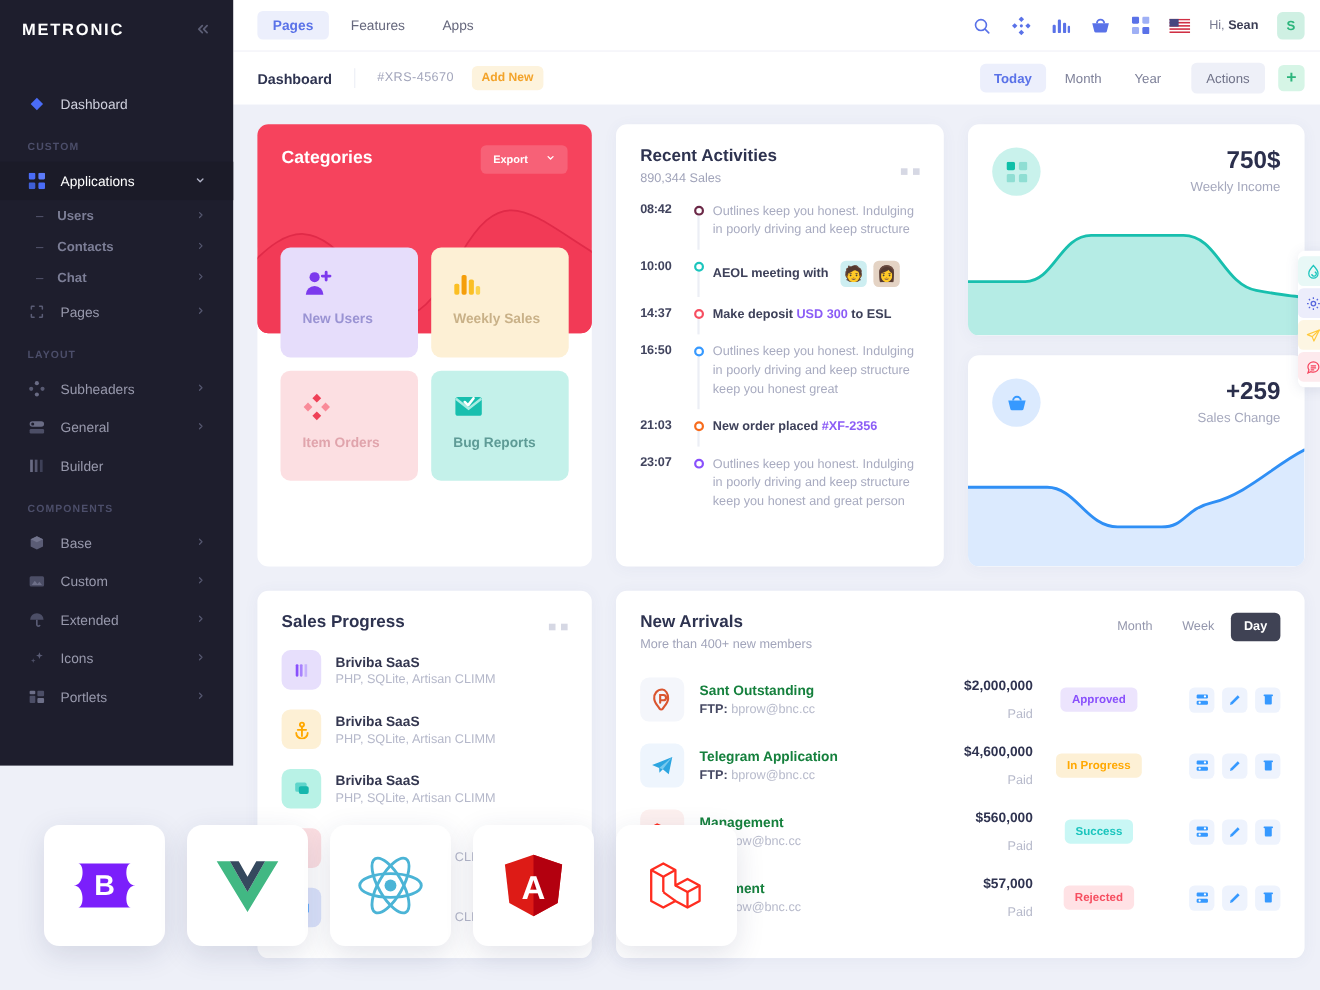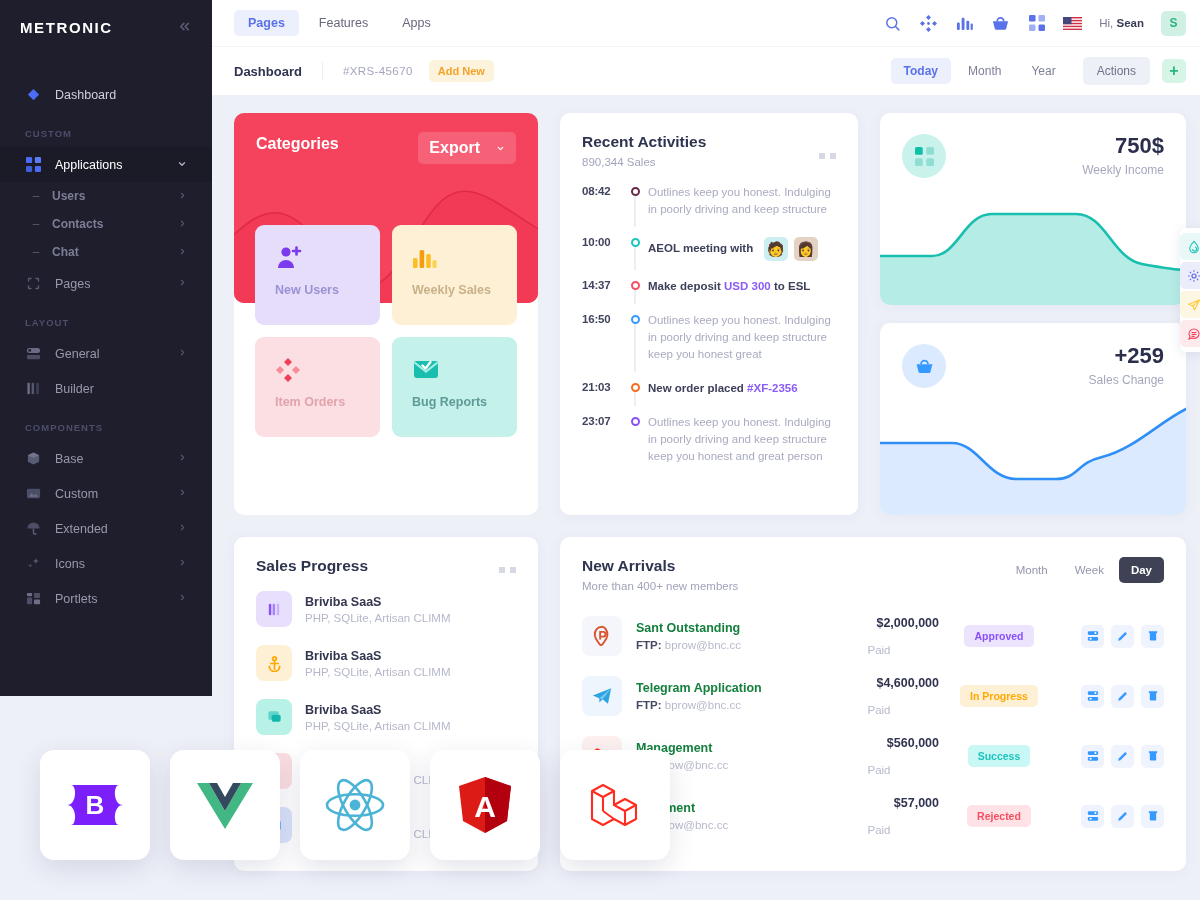--- a/index.html
+++ b/index.html
@@ -113,21 +113,21 @@
   .cat-card { width: 304px; border-radius: 10px; overflow: visible; position: relative; }
   .cat-top {
     background: #f6435d; border-radius: 10px 10px 10px 10px;
     height: 190px; position: relative; overflow: hidden;
     padding: 22px 22px 0 22px;
   }
   .cat-title { color: #fff; font-size: 16px; font-weight: 700; }
   .export-btn {
     position: absolute; top: 19px; right: 22px;
     background: rgba(255,255,255,.16); color: #fff;
-    font-size: 16px; font-weight: 600; border-radius: 5px;
+    font-size: 10px; font-weight: 600; border-radius: 5px;
     padding: 7px 11px; display: flex; align-items: center; gap: 16px; cursor: pointer;
   }
   .cat-wave { position: absolute; left: 0; bottom: -10px; width: 100%; }
   .cat-body {
     position: relative; margin-top: -78px; padding: 0 21px 20px 21px;
     background: transparent;
   }
   .cat-grid { display: grid; grid-template-columns: 1fr 1fr; gap: 12px; }
   .tile {
     height: 100px; border-radius: 9px; padding: 20px 0 0 20px;
@@ -190,21 +190,21 @@
   .na-tog.active { background: #3f4254; color: #fff; font-weight: 700; }
   .na-table { margin-top: 14px; }
   .na-row { display: flex; align-items: center; padding: 10px 0; }
   .na-logo { width: 40px; height: 40px; border-radius: 8px; flex: 0 0 40px; display: flex; align-items: center; justify-content: center; background: #f4f6fb; }
   .na-info { flex: 1; padding-left: 14px; }
   .na-title { font-size: 12.5px; font-weight: 700; color: #15803d; }
   .na-meta { font-size: 11.5px; color: #b7bacb; margin-top: 4px; }
   .na-meta b { color: #454862; font-weight: 700; }
   .na-amt { width: 120px; text-align: right; }
   .na-price { font-size: 12.5px; font-weight: 700; color: #2f3350; }
-  .na-paid { font-size: 11.5px; color: #b7bacb; margin-top: 14px; text-align: center; }
+  .na-paid { font-size: 11.5px; color: #b7bacb; margin-top: 14px; }
   .na-status { width: 120px; display: flex; justify-content: center; }
   .pill { font-size: 10.5px; font-weight: 700; padding: 5px 10px; border-radius: 5px; }
   .na-acts { display: flex; gap: 7px; width: 105px; justify-content: flex-end; }
   .act-btn { width: 23px; height: 23px; border-radius: 5px; background: #eef3fd; display: flex; align-items: center; justify-content: center; cursor: pointer; }
 
   
   .float-bar {
     position: absolute; right: 0; top: 228px; width: 28px;
     background: #fff; border-radius: 6px 0 0 6px;
     box-shadow: 0 2px 12px rgba(80,90,140,.13);
@@ -301,20 +301,36 @@
         </span>
         <span class="mi-label">Pages</span>
         <span class="chev">
           <svg width="9" height="9" viewBox="0 0 24 24" fill="none" stroke="#55576f" stroke-width="3" stroke-linecap="round" stroke-linejoin="round">
               <polyline points="9 6 15 12 9 18"></polyline>
             </svg>
         </span>
       </div>
 
       <div class="menu-section">LAYOUT</div>
+      <div class="menu-item">
+        <span class="mi-icon">
+          <svg width="15" height="15" viewBox="0 0 16 16">
+              <circle cx="8" cy="2.5" r="2" fill="#6a6c85"></circle>
+              <circle cx="2.5" cy="8" r="2" fill="#585a72"></circle>
+              <circle cx="13.5" cy="8" r="2" fill="#585a72"></circle>
+              <circle cx="8" cy="13.5" r="2" fill="#6a6c85"></circle>
+            </svg>
+        </span>
+        <span class="mi-label">Subheaders</span>
+        <span class="chev">
+          <svg width="9" height="9" viewBox="0 0 24 24" fill="none" stroke="#55576f" stroke-width="3" stroke-linecap="round" stroke-linejoin="round">
+              <polyline points="9 6 15 12 9 18"></polyline>
+            </svg>
+        </span>
+      </div>
       <div class="menu-item">
         <span class="mi-icon">
           <svg width="15" height="15" viewBox="0 0 16 16">
               <rect x="1" y="2" width="14" height="5.5" rx="2.7" fill="#6a6c85"></rect>
               <circle cx="4" cy="4.75" r="1.5" fill="#1e1e2d"></circle>
               <rect x="1" y="9.5" width="14" height="4.5" rx="1.2" fill="#4c4e66"></rect>
             </svg>
         </span>
         <span class="mi-label">General</span>
         <span class="chev">

